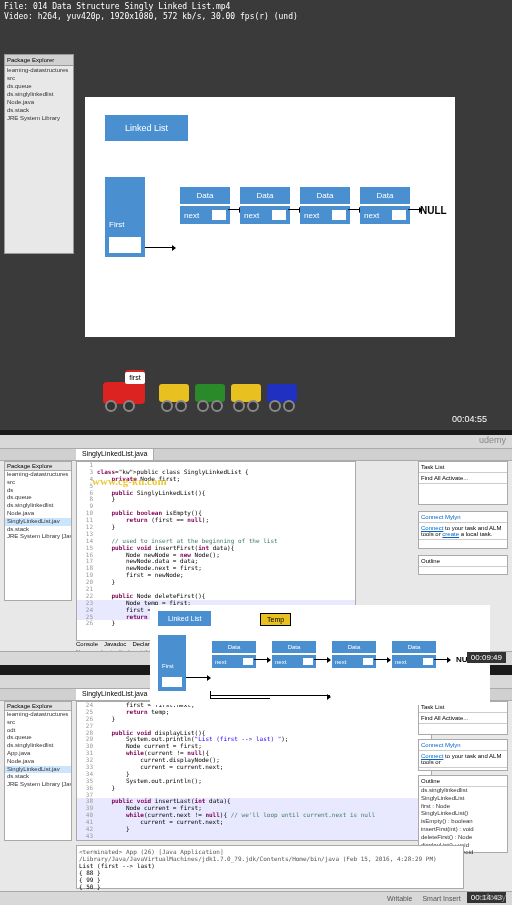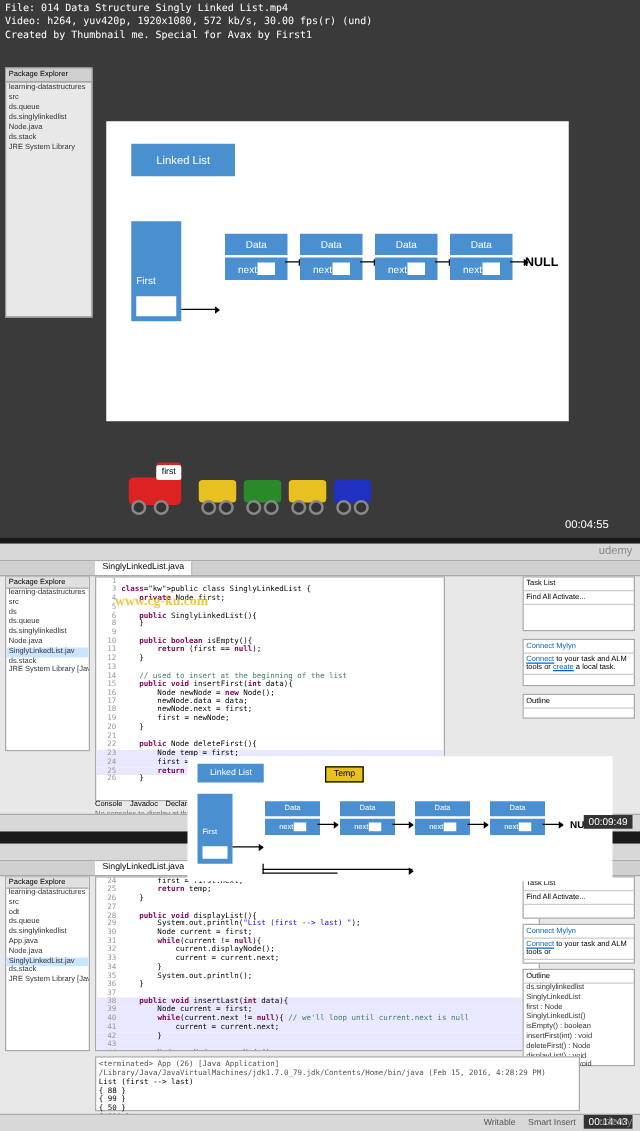--- a/index.html
+++ b/index.html
@@ -10,21 +10,21 @@
 .sidebar1 { position: absolute; top: 12px; left: 4px; width: 70px; height: 200px; background: #e8e8e8; border: 1px solid #999; font-size: 6px; }
 .sidebar1 .title { background: #d0d0d0; padding: 2px; border-bottom: 1px solid #999; }
 .sidebar1 .row { padding: 1px 2px; color: #333; }
 .diagram-box { position: absolute; top: 55px; left: 85px; width: 370px; height: 240px; background: #fff; }
 .ll-label { position: absolute; top: 18px; left: 20px; background: #4a8fd0; color: #fff; padding: 8px 20px; font-size: 9px; }
 .ll-first { position: absolute; top: 80px; left: 20px; width: 40px; height: 80px; background: #4a8fd0; display: flex; flex-direction: column; justify-content: flex-end; }
 .ll-first-lbl { color: #fff; font-size: 8px; padding: 4px; }
 .ll-first-slot { background: #fff; height: 16px; margin: 4px; }
 .ll-node { position: absolute; width: 50px; }
 .ll-data { background: #4a8fd0; color: #fff; text-align: center; padding: 4px; font-size: 8px; }
-.ll-next { background: #4a8fd0; color: #fff; text-align: center; padding: 4px; font-size: 8px; margin-top: 2px; display: flex; align-items: center; justify-content: center; }
+.ll-next { background: #4a8fd0; color: #fff; text-align: center; padding: 4px; font-size: 8px; margin-top: 2px; display: flex; align-items: center; justify-content: space-between; }
 .ll-next-slot { background: #fff; width: 14px; height: 10px; }
 .ll-null { position: absolute; font-weight: bold; font-size: 10px; color: #000; }
 .arrow { position: absolute; height: 1px; background: #000; }
 .arrow::after { content: ""; position: absolute; right: -1px; top: -2px; border-left: 4px solid #000; border-top: 3px solid transparent; border-bottom: 3px solid transparent; }
 .train { position: absolute; top: 320px; left: 95px; width: 220px; height: 55px; }
 .engine { position: absolute; left: 0; top: 0; width: 60px; height: 50px; }
 .engine-body { position: absolute; left: 8px; top: 20px; width: 42px; height: 22px; background: #d22; border-radius: 4px; }
 .engine-cab { position: absolute; left: 30px; top: 8px; width: 20px; height: 18px; background: #d22; border-radius: 3px; }
 .engine-lbl { position: absolute; left: 30px; top: 10px; width: 20px; height: 12px; background: #fff; border-radius: 2px; text-align: center; font-size: 7px; line-height: 12px; }
 .wheel { position: absolute; bottom: 0; width: 12px; height: 12px; background: #333; border-radius: 50%; border: 2px solid #888; }
@@ -59,21 +59,20 @@
 .console .ctitle { font-size: 6px; color: #555; }
 .udemy2 { position: absolute; bottom: 3px; right: 6px; color: #888; font-size: 9px; z-index: 60; }
 .str { color: #2a00ff; }
 </style>
 </head>
 <body>
 
 <div class="metadata">
   <div>File: 014 Data Structure Singly Linked List.mp4</div>
   <div>Video: h264, yuv420p, 1920x1080, 572 kb/s, 30.00 fps(r) (und)</div>
-  <div>Created by Thumbnail me. Special for Avax by First1</div>
 </div>
 
 <div class="panel1">
   <div class="eclipse-top">
     <div class="sidebar1">
       <div class="title">Package Explorer</div>
       <div id="sb1rows">
           <div class="row">learning-datastructures</div>
           <div class="row">src</div>
           <div class="row">ds.queue</div>

